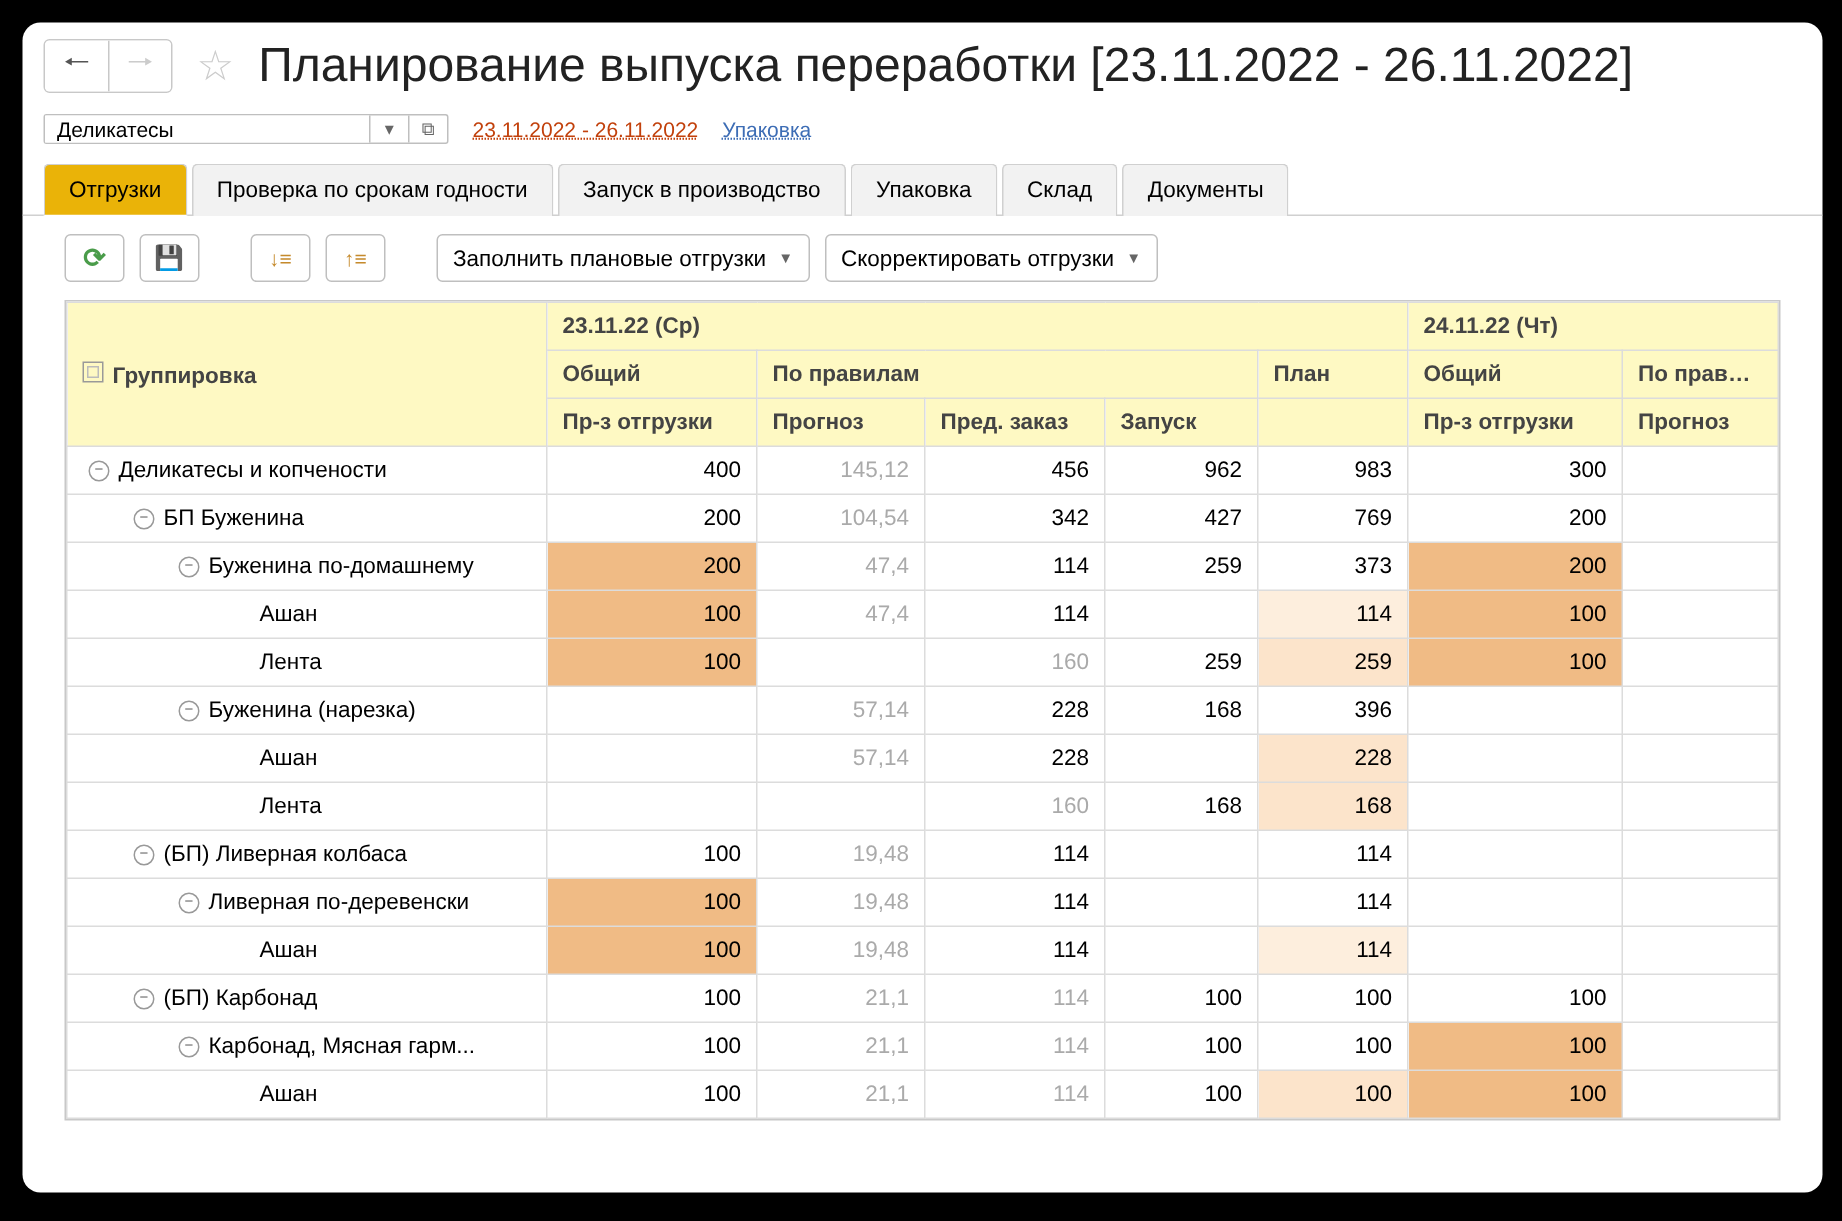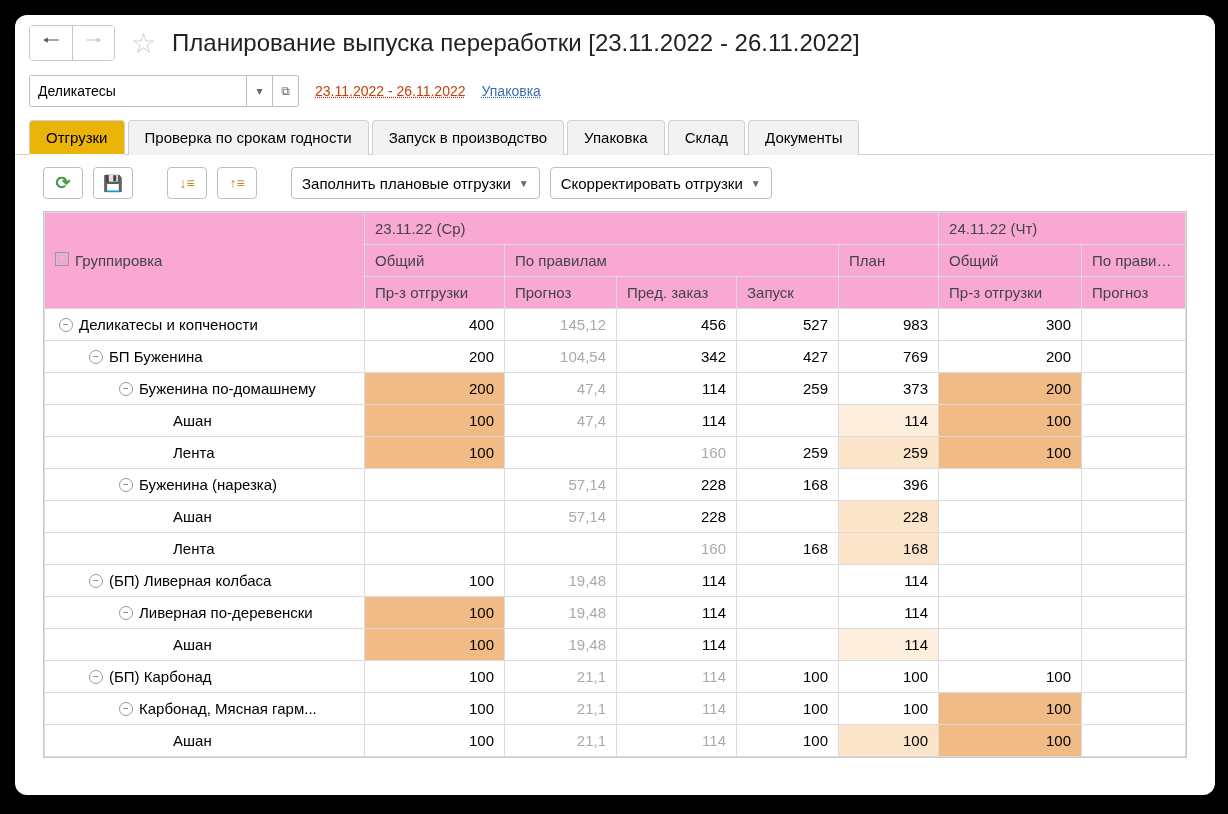--- a/index.html
+++ b/index.html
@@ -41,34 +41,34 @@
   color: #555;
   font-size: 20px;
 }
 .nav-btn + .nav-btn { border-left: 1px solid #c8c8c8; }
 .star-icon {
   font-size: 28px;
   color: #ccc;
   margin: 0 6px;
 }
 .title {
-  font-size: 24px;
+  font-size: 32px;
   color: #222;
 }
 .filter-row {
   display: flex;
   align-items: center;
   padding: 0 14px 12px;
   gap: 16px;
 }
 .combo {
   display: flex;
   border: 1px solid #bfbfbf;
   border-radius: 2px;
-  height: 32px;
+  height: 20px;
   align-items: stretch;
 }
 .combo-input {
   border: none;
   padding: 0 8px;
   font-size: 14px;
   width: 216px;
   outline: none;
 }
 .combo-btn {
@@ -145,22 +145,22 @@
   border: 1px solid #dcdcdc;
   padding: 6px 10px;
   text-align: left;
   font-size: 15px;
   height: 32px;
   white-space: nowrap;
   overflow: hidden;
   text-overflow: ellipsis;
 }
 th {
-  background: #f9a8d4;
-  font-weight: normal;
+  background: #fef9c3;
+  font-weight: bold;
   color: #444;
 }
 td.num { text-align: right; }
 td.gray { color: #aaa; }
 .tree-cell { display: flex; align-items: center; gap: 6px; }
 .tree-toggle {
   width: 14px;
   height: 14px;
   border: 1px solid #999;
   border-radius: 50%;
@@ -291,21 +291,21 @@
           <tr>
             <td>
               <div class="tree-cell indent-0">
                 <span class="tree-toggle">−</span>
                 <span>Деликатесы и копчености</span>
               </div>
             </td>
             <td class="num ">400</td>
             <td class="num gray">145,12</td>
             <td class="num ">456</td>
-            <td class="num ">527</td>
+            <td class="num ">962</td>
             <td class="num ">983</td>
             <td class="num ">300</td>
             <td class="num "></td>
           </tr>
           <tr>
             <td>
               <div class="tree-cell indent-1">
                 <span class="tree-toggle">−</span>
                 <span>БП Буженина</span>
               </div>

